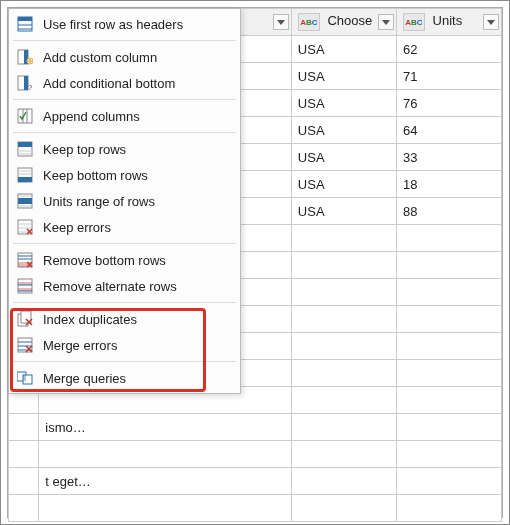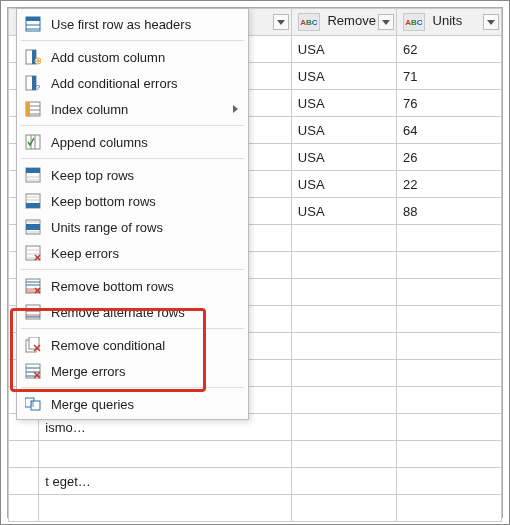--- a/index.html
+++ b/index.html
@@ -88,21 +88,20 @@
   
   .ctx {
     position: absolute;
     left: 0px;
     top: 0px;
     width: 233px;
     background: #fcfcfc;
     border: 1px solid #bbb;
     box-shadow: 2px 2px 6px rgba(0,0,0,0.15);
     padding: 2px 0;
-    margin-left: 8px;
   }
   .ctx .item {
     display: flex;
     align-items: center;
     height: 26px;
     padding: 0 10px 0 6px;
     cursor: default;
     position: relative;
   }
   .ctx .sep {
@@ -168,21 +167,21 @@
           <span class="filter-btn">
               <span class="caret-down"></span>
             </span>
         </th>
         <th>
           <span class="abc-icon">
               <span class="a">A</span>
               <span class="b">B</span>
               <span class="c">C</span>
             </span>
-          <span>Remove</span>
+          <span>Choose</span>
           <span class="filter-btn">
               <span class="caret-down"></span>
             </span>
         </th>
         <th>
           <span class="abc-icon">
               <span class="a">A</span>
               <span class="b">B</span>
               <span class="c">C</span>
             </span>
@@ -215,27 +214,27 @@
         <tr>
           <td></td>
           <td></td>
           <td>USA</td>
           <td>64</td>
         </tr>
         <tr>
           <td></td>
           <td></td>
           <td>USA</td>
-          <td>26</td>
-        </tr>
-        <tr>
-          <td></td>
-          <td></td>
-          <td>USA</td>
-          <td>22</td>
+          <td>33</td>
+        </tr>
+        <tr>
+          <td></td>
+          <td></td>
+          <td>USA</td>
+          <td>18</td>
         </tr>
         <tr>
           <td></td>
           <td></td>
           <td>USA</td>
           <td>88</td>
         </tr>
         <tr>
           <td></td>
           <td></td>
@@ -334,36 +333,23 @@
     </div>
 
     <div class="item">
       <span class="ico">
         <svg width="16" height="16" viewBox="0 0 16 16">
             <rect x="1" y="1" width="10" height="14" fill="none" stroke="#888"></rect>
             <rect x="7" y="1" width="4" height="14" fill="#2f6fa7"></rect>
             <text x="13" y="15" font-size="8" fill="#555" text-anchor="middle">?</text>
           </svg>
       </span>
-      <span class="lbl">Add conditional errors</span>
-    </div>
-
-    <div class="item">
-      <span class="ico">
-        <svg width="16" height="16" viewBox="0 0 16 16">
-            <rect x="1" y="1" width="14" height="14" fill="none" stroke="#888"></rect>
-            <rect x="1" y="1" width="4" height="14" fill="#e8a33d"></rect>
-            <line x1="5" y1="5" x2="15" y2="5" stroke="#888"></line>
-            <line x1="5" y1="9" x2="15" y2="9" stroke="#888"></line>
-            <line x1="5" y1="13" x2="15" y2="13" stroke="#888"></line>
-          </svg>
-      </span>
-      <span class="lbl">Index column</span>
-      <span class="sub"></span>
-    </div>
+      <span class="lbl">Add conditional bottom</span>
+    </div>
+
     <div class="sep"></div>
 
     <div class="item">
       <span class="ico">
         <svg width="16" height="16" viewBox="0 0 16 16">
             <rect x="1" y="1" width="14" height="14" fill="none" stroke="#888"></rect>
             <line x1="6" y1="1" x2="6" y2="15" stroke="#888"></line>
             <line x1="10" y1="1" x2="10" y2="15" stroke="#888"></line>
             <polyline points="3,8 5,11 9,4" fill="none" stroke="#3a8a3a" stroke-width="1.5"></polyline>
           </svg>
@@ -454,21 +440,21 @@
 
     <div class="item">
       <span class="ico">
         <svg width="16" height="16" viewBox="0 0 16 16">
             <rect x="1" y="3" width="10" height="12" fill="none" stroke="#888"></rect>
             <rect x="4" y="0" width="10" height="12" fill="#fff" stroke="#888"></rect>
             <line x1="9" y1="8" x2="15" y2="14" stroke="#c0392b" stroke-width="1.5"></line>
             <line x1="15" y1="8" x2="9" y2="14" stroke="#c0392b" stroke-width="1.5"></line>
           </svg>
       </span>
-      <span class="lbl">Remove conditional</span>
+      <span class="lbl">Index duplicates</span>
     </div>
 
     <div class="item">
       <span class="ico">
         <svg width="16" height="16" viewBox="0 0 16 16">
             <rect x="1" y="1" width="14" height="14" fill="none" stroke="#888"></rect>
             <line x1="1" y1="5" x2="15" y2="5" stroke="#2f6fa7"></line>
             <line x1="1" y1="9" x2="15" y2="9" stroke="#2f6fa7"></line>
             <line x1="1" y1="13" x2="15" y2="13" stroke="#2f6fa7"></line>
             <line x1="9" y1="9" x2="15" y2="15" stroke="#c0392b" stroke-width="1.5"></line>

